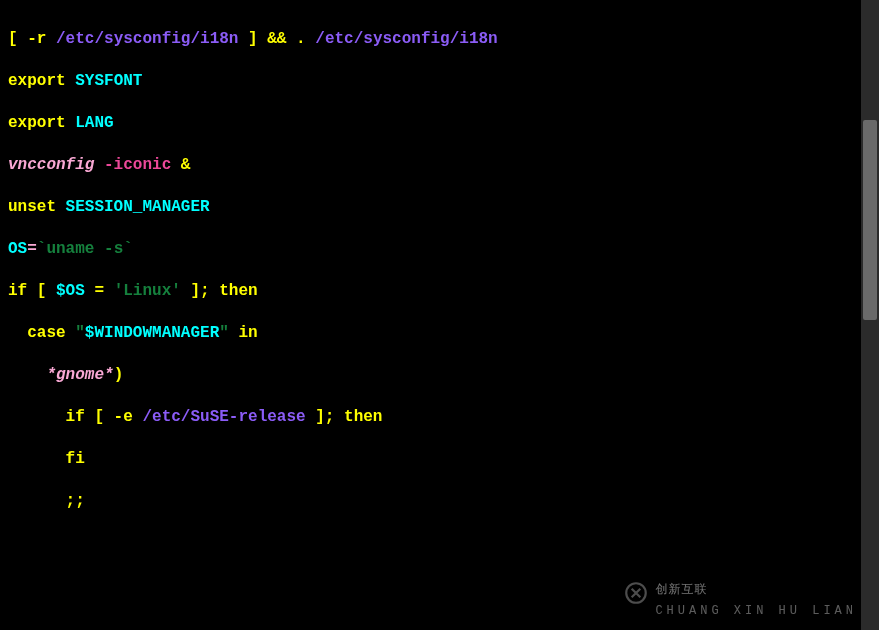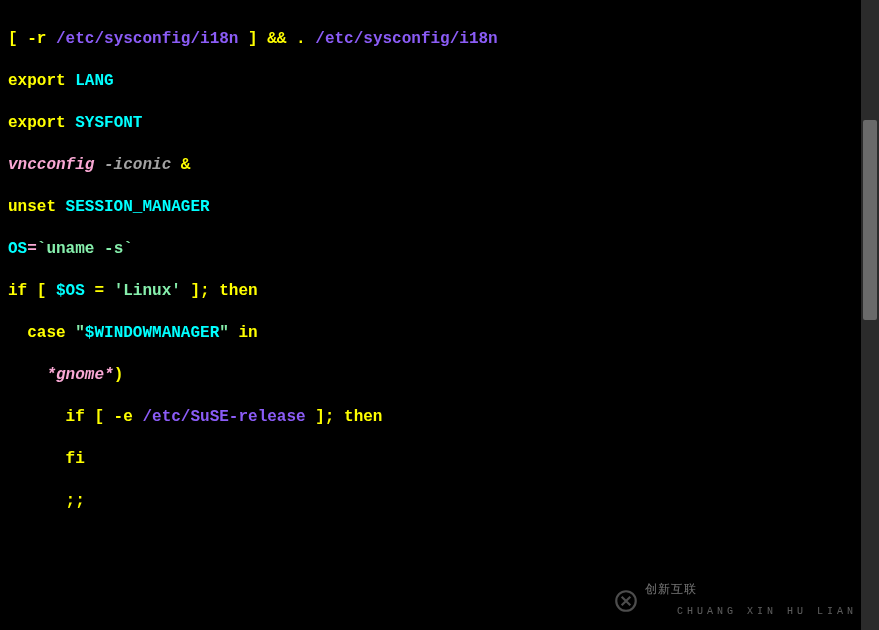--- a/index.html
+++ b/index.html
@@ -10,25 +10,25 @@
     font-size: 16px;
     line-height: 21px;
     width: 879px;
     height: 630px;
     overflow: hidden;
     position: relative;
     font-weight: bold;
   }
   .editor { padding: 8px 8px; white-space: pre; }
   .kw { color: #ffff00; }       
-  .str { color: #86efac; text-align: right; }      
+  .str { color: #15803d; text-align: right; }      
   .var { color: #00ffff; }      
   .path { color: #8b5cf6; }
   .white { color: #f9a8d4; font-style: italic; }
-  .flag { color: #a3a3a3; font-style: italic; }
+  .flag { color: #ec4899; }
 
   .scrollbar {
     position: absolute;
     right: 0; top: 0;
     width: 18px; height: 100%;
     background: #2b2b2b;
   }
   .scrollbar .thumb {
     position: absolute;
     top: 120px; left: 2px;
@@ -37,34 +37,34 @@
     border-radius: 2px;
   }
 
   .watermark {
     position: absolute;
     right: 22px; bottom: 8px;
     color: rgba(255,255,255,0.45);
     font-size: 12px;
     font-weight: normal;
     display: flex;
-    align-items: center;
+    align-items: flex-start;
     gap: 6px;
     letter-spacing: 1px;
   }
   .watermark svg { opacity: 0.6; }
-  .watermark .cn { font-size: 10px; letter-spacing: 4px; opacity:0.8;margin-left:32px;}
+  .watermark .cn { font-size: 12px; letter-spacing: 4px; opacity:0.8;}
 </style>
 </head>
 <body>
 
 <div class="editor">
 <div><span class="kw">[ -r </span><span class="path">/etc/sysconfig/i18n</span><span class="kw"> ] </span><span class="kw">&amp;&amp; </span><span class="kw">. </span><span class="path">/etc/sysconfig/i18n</span></div>
+<div><span class="kw">export </span><span class="var">SYSFONT</span></div>
 <div><span class="kw">export </span><span class="var">LANG</span></div>
-<div><span class="kw">export </span><span class="var">SYSFONT</span></div>
 <div><span class="white">vncconfig </span><span class="flag">-iconic </span><span class="kw">&amp;</span></div>
 <div><span class="kw">unset </span><span class="var">SESSION_MANAGER</span></div>
 <div><span class="var">OS</span><span class="white">=</span><span class="str">`uname -s`</span></div>
 <div><span class="kw">if [ </span><span class="var">$OS</span><span class="kw"> = </span><span class="str">'Linux'</span><span class="kw"> ]; </span><span class="kw">then</span></div>
 <div><span class="kw">  case </span><span class="str">"</span><span class="var">$WINDOWMANAGER</span><span class="str">"</span><span class="kw"> in</span></div>
 <div><span class="white">    *gnome*</span><span class="kw">)</span></div>
 <div><span class="kw">      if [ -e </span><span class="path">/etc/SuSE-release</span><span class="kw"> ]; </span><span class="kw">then</span></div>
 <div><span class="kw">      fi</span></div>
 <div><span class="kw">      ;;</span></div>
 

